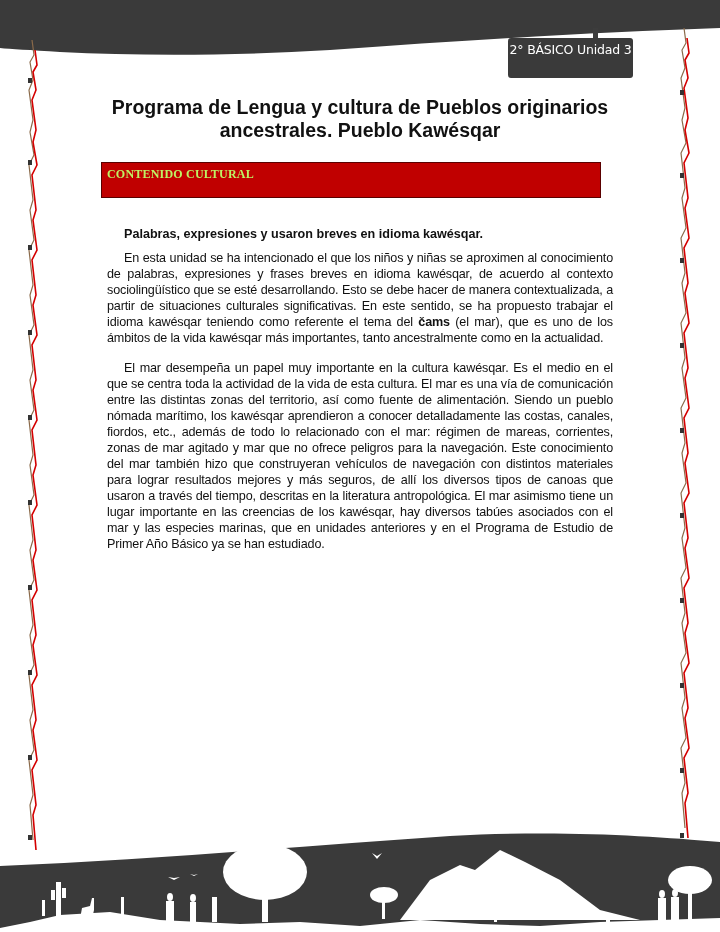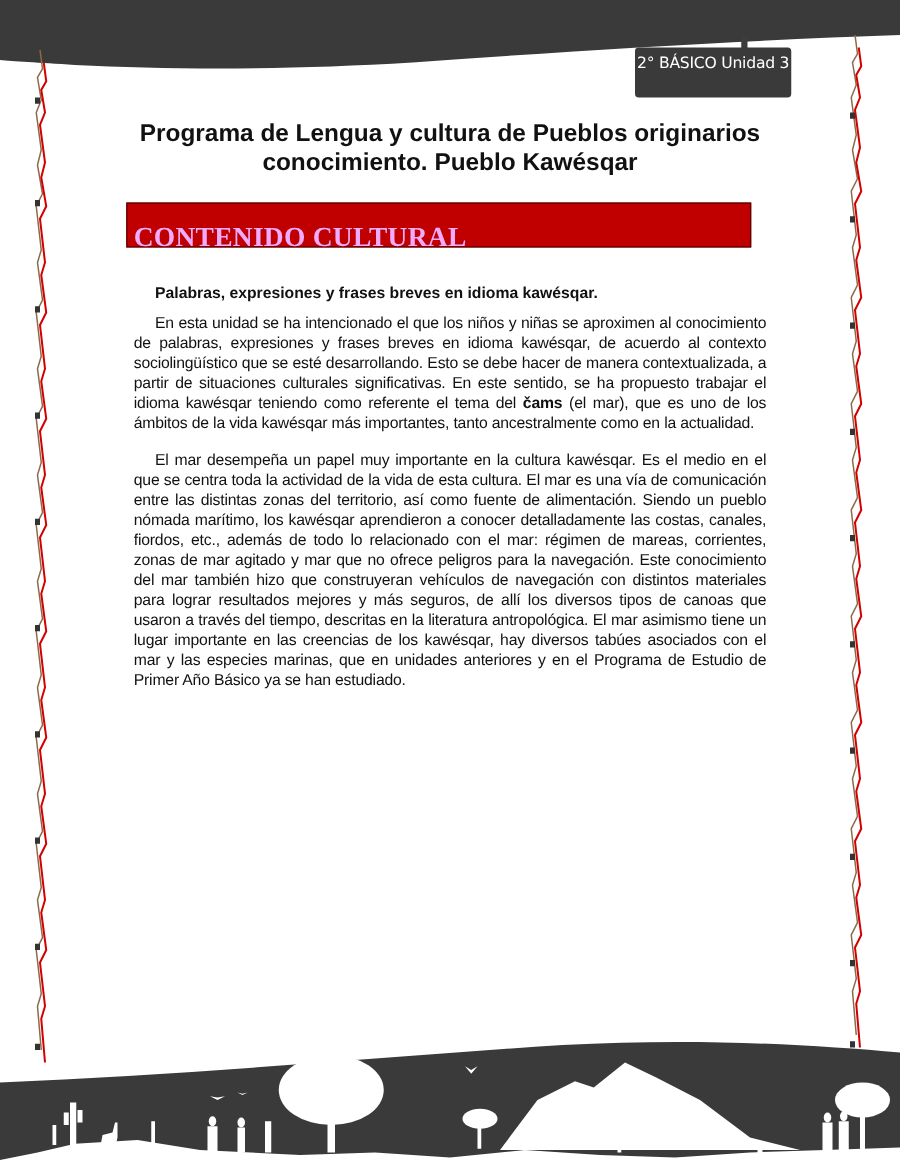--- a/index.html
+++ b/index.html
@@ -22,22 +22,22 @@
     .title {
       position: absolute; left: 100px; top: 96px; width: 520px;
       text-align: center; font-weight: bold; font-size: 19.5px; line-height: 23px;
       color: #111;
     }
     .banner {
       position: absolute; left: 101px; top: 162px; width: 500px; height: 36px;
       background: #c00000; border: 1px solid #5a0000; box-sizing: border-box;
     }
     .banner-text {
-      position: absolute; left: 5px; top: 14px; color: #f0abfc;
-      font-family: "Liberation Serif", serif; font-weight: bold; font-size: 22px; letter-spacing: 0.2px;
+      position: absolute; left: 5px; top: 4px; color: #bef264;
+      font-family: "Liberation Serif", serif; font-weight: bold; font-size: 12px; letter-spacing: 0.2px;
     }
     .content {
       position: absolute; left: 107px; top: 226px; width: 506px;
       font-size: 12.6px; line-height: 16px; color: #111;
     }
     .content p { margin: 0; text-align: justify; text-indent: 17px; letter-spacing: -0.15px; }
     .subhead { font-weight: bold; margin-left: 17px; display: block; }
     .h1 { margin-bottom: 8px; }
     .p1 { margin-bottom: 14px !important; }
     .h2 { margin-bottom: 8px; }
@@ -85,29 +85,29 @@
       <rect x="4" y="485" width="4" height="5"></rect>
     <rect x="4" y="570" width="4" height="5"></rect>
       <rect x="4" y="655" width="4" height="5"></rect>
     <rect x="4" y="740" width="4" height="5"></rect>
       <rect x="4" y="805" width="4" height="5"></rect>
   </g>
 </svg>
 
 <div class="title">
   <div>Programa de Lengua y cultura de Pueblos originarios</div>
-  <div>conocimiento. Pueblo Kawésqar</div>
+  <div>ancestrales. Pueblo Kawésqar</div>
 </div>
 
 <div class="banner">
   <span class="banner-text">CONTENIDO CULTURAL</span>
 </div>
 
 <div class="content">
-  <span class="subhead h1">Palabras, expresiones y frases breves en idioma kawésqar.</span>
+  <span class="subhead h1">Palabras, expresiones y usaron breves en idioma kawésqar.</span>
   <p class="p1"><span>En esta unidad se ha intencionado el que los niños y niñas se aproximen al conocimiento de palabras, expresiones y frases breves en idioma kawésqar, de acuerdo al contexto sociolingüístico que se esté desarrollando. Esto se debe hacer de manera contextualizada, a partir de situaciones culturales significativas. En este sentido, se ha propuesto trabajar el idioma kawésqar teniendo como referente el tema del </span><b>čams</b><span> (el mar), que es uno de los ámbitos de la vida kawésqar más importantes, tanto ancestralmente como en la actualidad.</span></p>
   <p>El mar desempeña un papel muy importante en la cultura kawésqar. Es el medio en el que se centra toda la actividad de la vida de esta cultura. El mar es una vía de comunicación entre las distintas zonas del territorio, así como fuente de alimentación. Siendo un pueblo nómada marítimo, los kawésqar aprendieron a conocer detalladamente las costas, canales, fiordos, etc., además de todo lo relacionado con el mar: régimen de mareas, corrientes, zonas de mar agitado y mar que no ofrece peligros para la navegación. Este conocimiento del mar también hizo que construyeran vehículos de navegación con distintos materiales para lograr resultados mejores y más seguros, de allí los diversos tipos de canoas que usaron a través del tiempo, descritas en la literatura antropológica. El mar asimismo tiene un lugar importante en las creencias de los kawésqar, hay diversos tabúes asociados con el mar y las especies marinas, que en unidades anteriores y en el Programa de Estudio de Primer Año Básico ya se han estudiado.</p>
 </div>
 
 <svg class="bottom-band" viewBox="0 815 720 117" preserveAspectRatio="none">
   <path d="M0,866 C150,860 300,846 450,836 C560,830 650,836 720,842 V932 H0 Z" fill="#3a3a3a"></path>
   <g fill="#ffffff">
 
     <path d="M0,932 V928 L30,922 L60,915 L110,912 L160,920 L240,924 L300,922 L360,926 L420,920 L480,924 L540,926 L600,922 L660,920 L720,918 V932 Z"></path>
 

